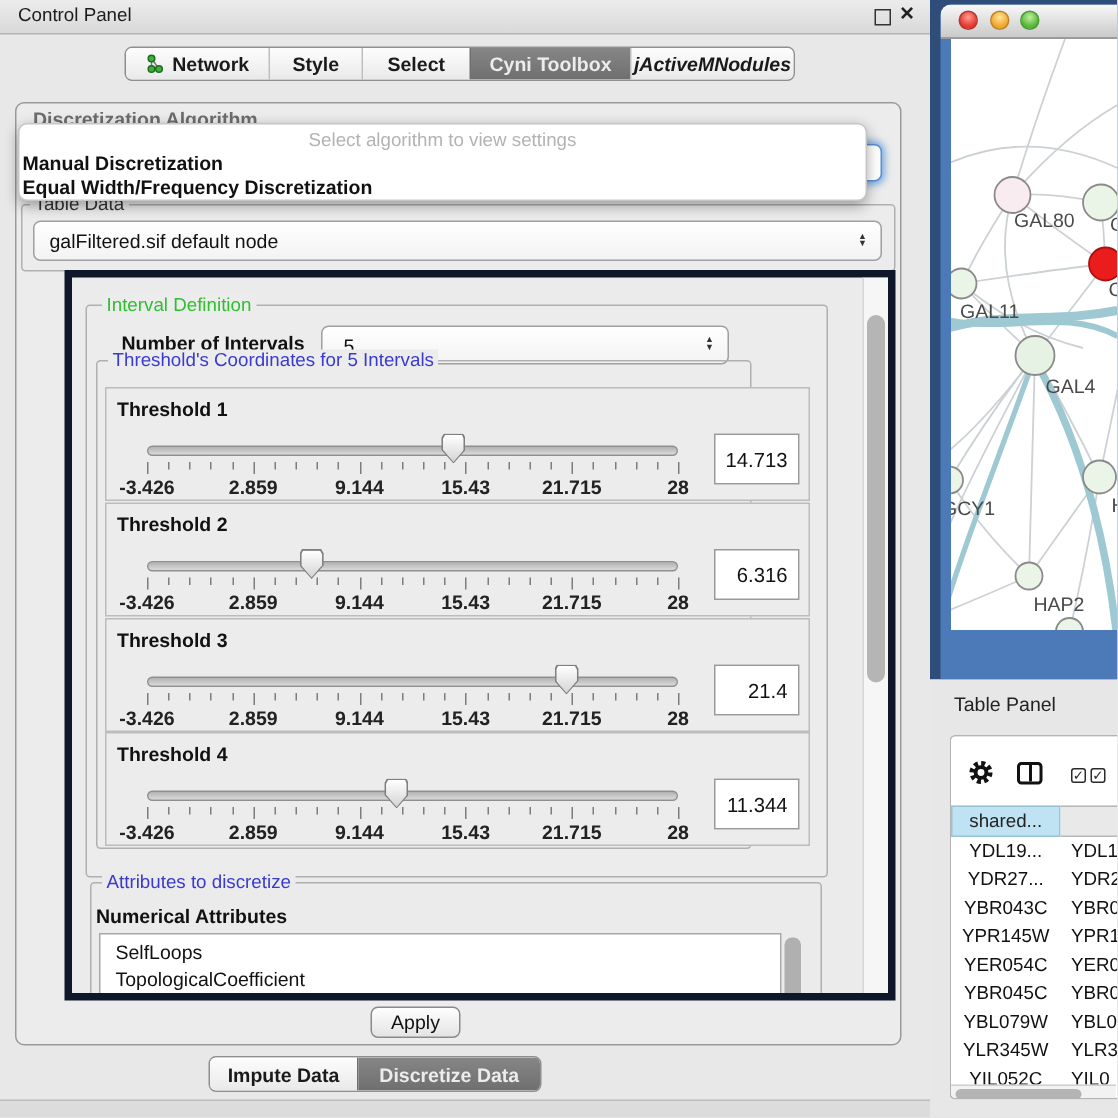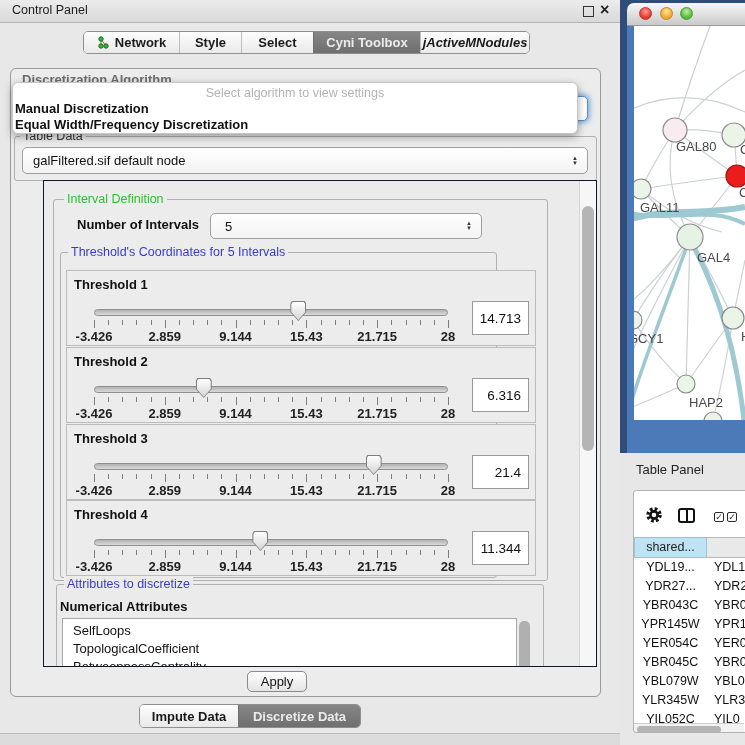--- a/index.html
+++ b/index.html
@@ -38,30 +38,30 @@
   .group{border:1px solid #b0b0b0;border-radius:3px;box-sizing:border-box;}
   .group-label{position:absolute;background:#ececec;padding:0 3px;font-size:12.5px;white-space:nowrap;}
   #tabledata-group{left:14px;top:136px;width:583px;height:45px;}
   #tabledata-label{left:20px;top:129px;color:#333;z-index:1;}
   .combo{background:linear-gradient(#ffffff,#f3f3f3);border:1px solid #a0a0a0;border-radius:5px;box-sizing:border-box;
          font-size:13px;color:#111;display:flex;align-items:center;}
   #tabledata-combo{left:22px;top:147px;width:566px;height:27px;padding-left:10px;}
   .spinner{position:absolute;right:9px;top:50%;transform:translateY(-50%);display:flex;flex-direction:column;line-height:5px;font-size:6px;color:#333;}
 
   
-  #scroll-container{left:43px;top:180px;width:554px;height:487px;background:#ebebeb;border:1px solid #0f172a;overflow:hidden;box-sizing:border-box;}
+  #scroll-container{left:43px;top:180px;width:554px;height:487px;background:#ebebeb;border:5px solid #0f172a;overflow:hidden;box-sizing:border-box;}
   #v-scrollbar{right:0;top:0;width:16px;height:100%;background:#f6f6f6;border-left:1px solid #d6d6d6;}
   #v-thumb{left:2px;top:25px;width:12px;height:245px;border-radius:6px;background:#b5b5b5;}
 
   
   #interval-group{left:9px;top:18px;width:495px;height:382px;background:#ececec;}
   #interval-label{left:10px;top:-8px;color:#2fbf2f;background:#ececec;}
   #num-intervals-label{left:23px;top:17px;font-size:13px;font-weight:bold;color:#111;}
   #num-intervals-combo{left:156px;top:13px;width:272px;height:26px;padding-left:14px;}
-  #thr-group{left:6px;top:52px;width:437px;height:326px;padding-left:42px;}
+  #thr-group{left:6px;top:36px;width:437px;height:326px;padding-left:42px;}
   #thr-group-label{left:7px;top:-8px;color:#3a3ad0;background:#ececec;}
 
   .thr-panel{position:absolute;left:5px;width:470px;height:76px;border:1px solid #bcbcbc;background:#ececec;box-sizing:border-box;}
   .thr-title{position:absolute;left:7px;top:6px;font-size:13px;font-weight:bold;color:#111;}
   .thr-track{position:absolute;left:27px;top:38px;width:354px;height:7px;border:1px solid #8f8f8f;border-radius:4px;
              background:linear-gradient(#b2b2b2,#dadada);box-sizing:border-box;}
   .thr-thumb{position:absolute;top:30px;width:16px;height:20px;
              clip-path:polygon(10% 0,90% 0,100% 14%,100% 55%,50% 100%,0 55%,0 14%);background:#7f7f7f;}
   .thr-thumb-inner{position:absolute;left:1px;top:1px;width:14px;height:18px;
              clip-path:polygon(10% 0,90% 0,100% 14%,100% 55%,50% 100%,0 55%,0 14%);background:linear-gradient(#ffffff,#d4d4d4);}

